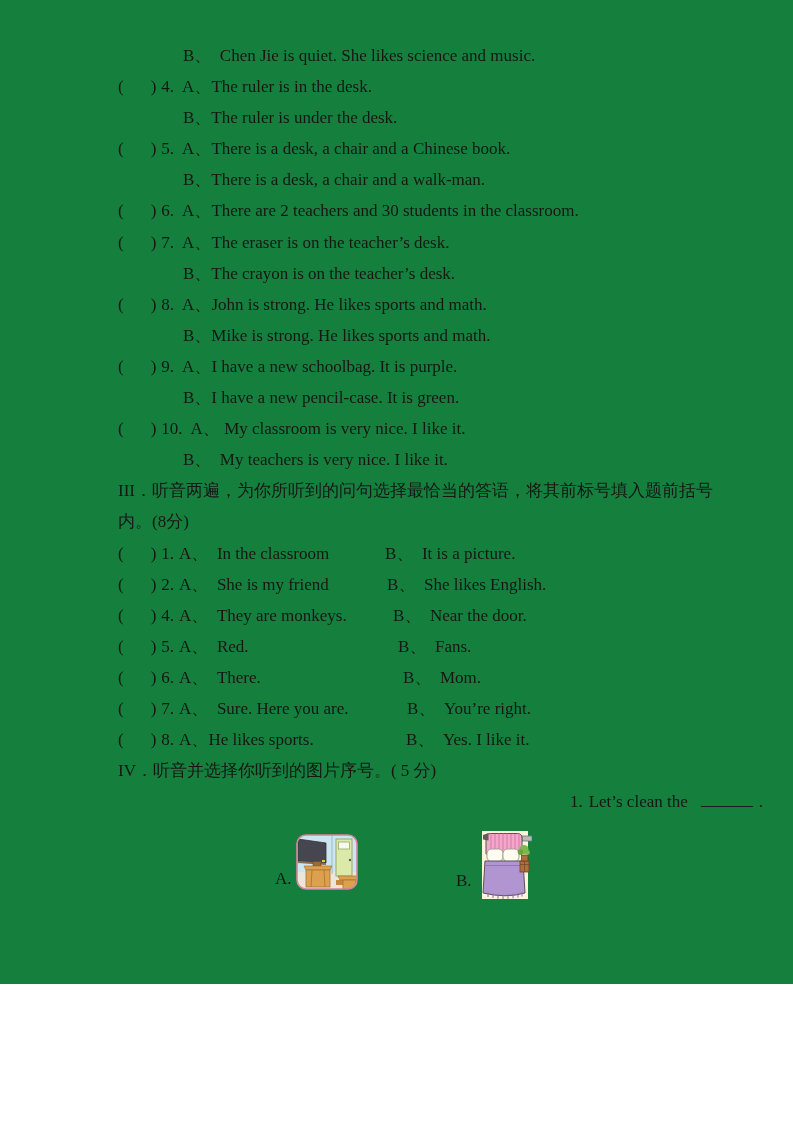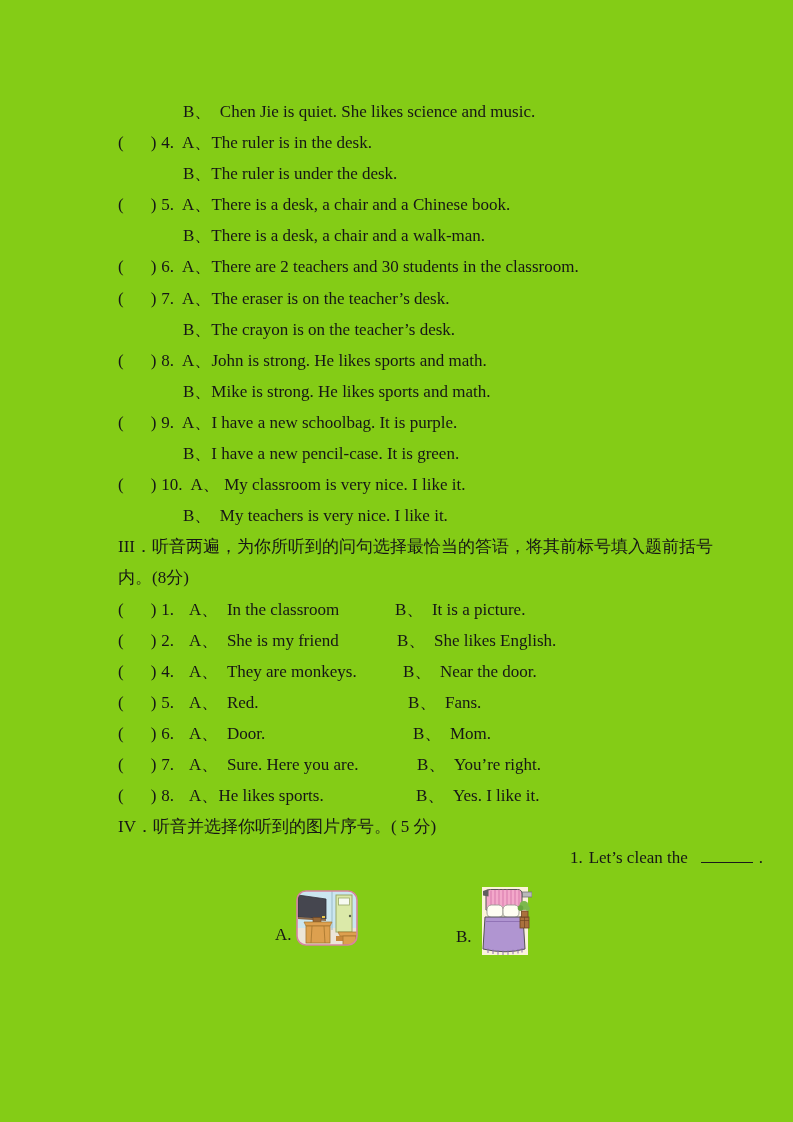--- a/index.html
+++ b/index.html
@@ -1,36 +1,36 @@
 <!DOCTYPE html>
 <html><head>
 <meta charset="utf-8">
 <style>
   * { margin:0; padding:0; box-sizing:border-box; }
   html, body { background:#ffffff; }
   .page {
     position:relative;
-    width:793px; height:1122px;
-    background:#84cc16;
+    width:793px; height:984px;
+    background:#15803d;
     font-family:"Liberation Serif","DejaVu Serif",serif;
     font-size:17px;
     color:#161616;
-    padding:96px 30px 0 118px;
+    padding:40px 30px 0 118px;
     overflow:hidden;
   }
   .line { line-height:31.1px; height:31.1px; white-space:pre; }
   .txt  { white-space:pre; }
   .paren { white-space:pre; }
   .psp { display:inline-block; width:27px; }
   .num { margin-left:5px; }
   .optlab { margin-left:8px; }
   .bline { padding-left:65px; }
   .bline .optlab { margin-left:0; }
   
-  .trow .acell { display:inline-block; margin-left:15px; white-space:pre; vertical-align:baseline; }
+  .trow .acell { display:inline-block; margin-left:5px; white-space:pre; vertical-align:baseline; }
   .trow .acell .optlab { margin-left:0; }
   
   .p3rows > .trow:nth-of-type(1) .acell { width:206px; }
   .p3rows > .trow:nth-of-type(2) .acell { width:208px; }
   .p3rows > .trow:nth-of-type(3) .acell { width:214px; }
   .p3rows > .trow:nth-of-type(4) .acell { width:219px; }
   .p3rows > .trow:nth-of-type(5) .acell { width:224px; }
   .p3rows > .trow:nth-of-type(6) .acell { width:228px; }
   .p3rows > .trow:nth-of-type(7) .acell { width:227px;font-family:Liberation Serif, serif; }
   .p3rows > .trow:nth-of-type(8) .acell { width:235px;text-align:right; }
@@ -88,21 +88,21 @@
 
       <div class="line trow"><span class="paren"><span>(</span><span class="psp"></span><span>)</span></span><span class="num">1.</span><span class="acell"><span class="optlab">A、</span><span class="txt">  In the classroom</span></span><span class="boptlab">B、</span><span class="txt">  It is a picture.</span></div>
 
       <div class="line trow"><span class="paren"><span>(</span><span class="psp"></span><span>)</span></span><span class="num">2.</span><span class="acell"><span class="optlab">A、</span><span class="txt">  She is my friend</span></span><span class="boptlab">B、</span><span class="txt">  She likes English.</span></div>
 
 
       <div class="line trow"><span class="paren"><span>(</span><span class="psp"></span><span>)</span></span><span class="num">4.</span><span class="acell"><span class="optlab">A、</span><span class="txt">  They are monkeys.</span></span><span class="boptlab">B、</span><span class="txt">  Near the door.</span></div>
 
       <div class="line trow"><span class="paren"><span>(</span><span class="psp"></span><span>)</span></span><span class="num">5.</span><span class="acell"><span class="optlab">A、</span><span class="txt">  Red.</span></span><span class="boptlab">B、</span><span class="txt">  Fans.</span></div>
 
-      <div class="line trow"><span class="paren"><span>(</span><span class="psp"></span><span>)</span></span><span class="num">6.</span><span class="acell"><span class="optlab">A、</span><span class="txt">  Door.</span></span><span class="boptlab">B、</span><span class="txt">  Mom.</span></div>
+      <div class="line trow"><span class="paren"><span>(</span><span class="psp"></span><span>)</span></span><span class="num">6.</span><span class="acell"><span class="optlab">A、</span><span class="txt">  There.</span></span><span class="boptlab">B、</span><span class="txt">  Mom.</span></div>
 
       <div class="line trow"><span class="paren"><span>(</span><span class="psp"></span><span>)</span></span><span class="num">7.</span><span class="acell"><span class="optlab">A、</span><span class="txt">  Sure. Here you are.</span></span><span class="boptlab">B、</span><span class="txt">  You’re right.</span></div>
 
       <div class="line trow"><span class="paren"><span>(</span><span class="psp"></span><span>)</span></span><span class="num">8.</span><span class="acell"><span class="optlab">A、</span><span class="txt">He likes sports.</span></span><span class="boptlab">B、</span><span class="txt">  Yes. I like it.</span></div>
 
   </div>
 
   <div class="line">IV．听音并选择你听到的图片序号。( 5 分)</div>
 
   <div class="line q4line"><span class="num">1.</span><span class="txt">Let’s clean the</span><span class="blank"></span><span class="txt period">.</span></div>

